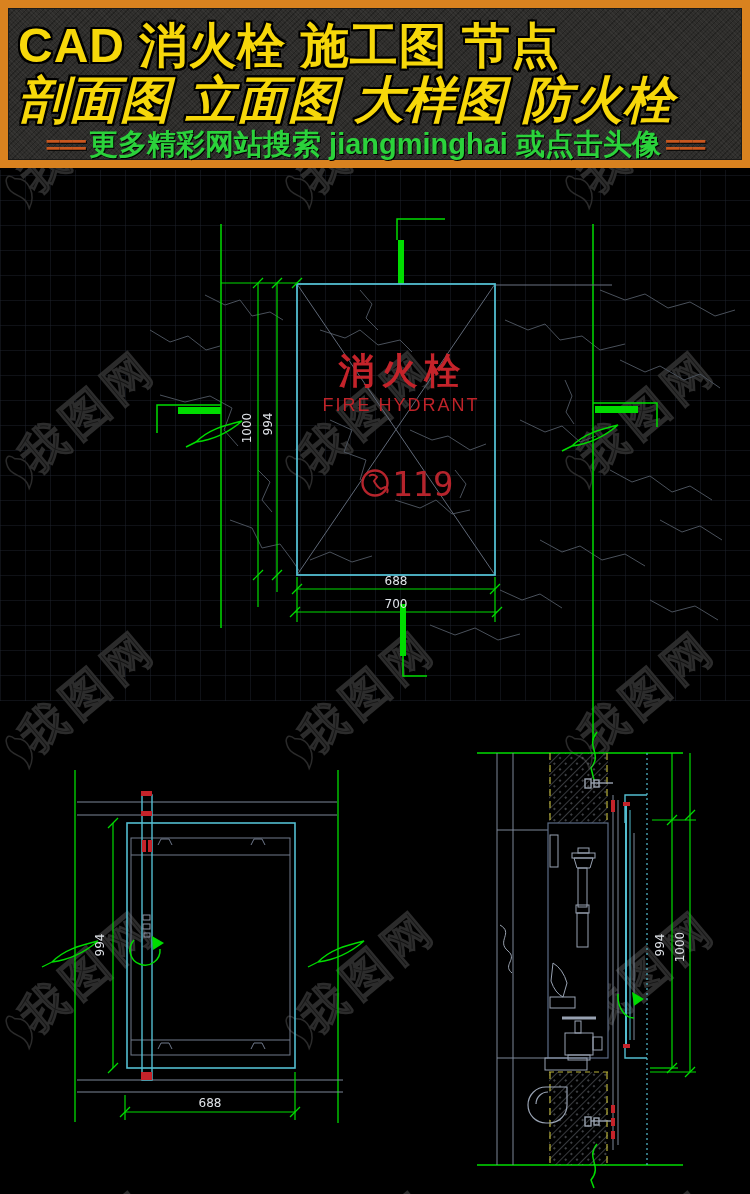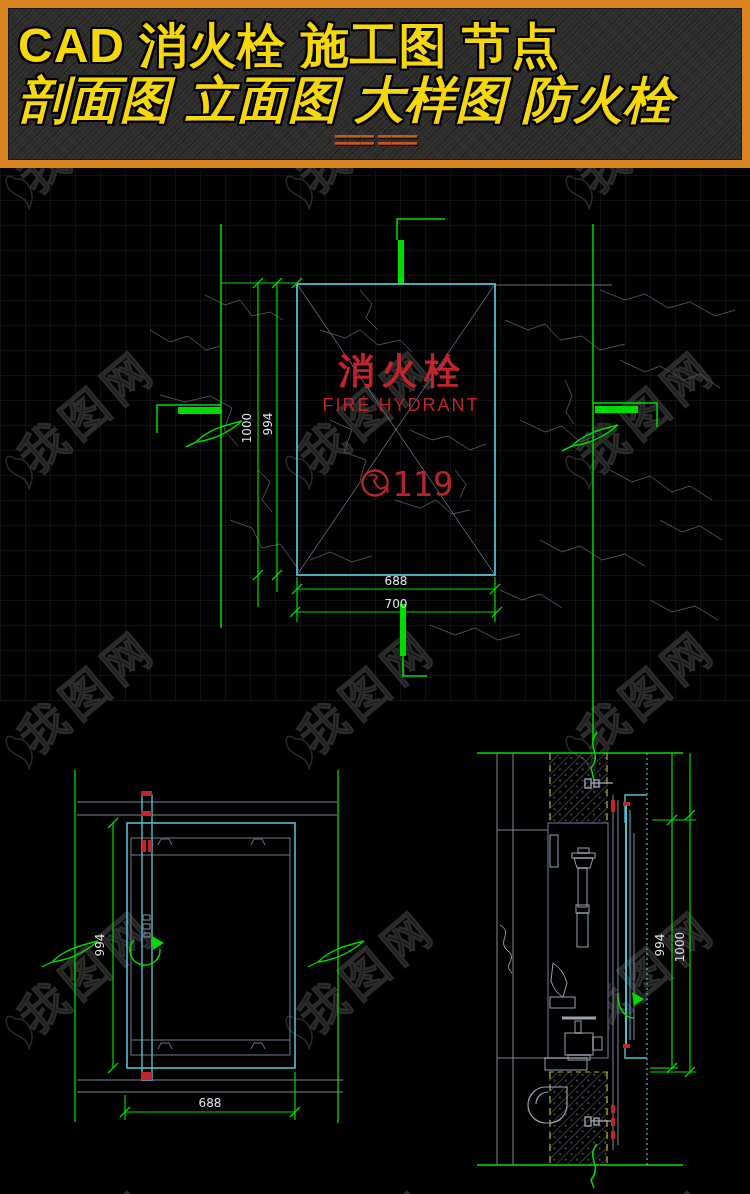--- a/index.html
+++ b/index.html
@@ -319,17 +319,18 @@
       <text class="dim" x="664" y="945" text-anchor="middle" transform="rotate(-90 664 945)">994</text>
       <text class="dim" x="684" y="947" text-anchor="middle" transform="rotate(-90 684 947)">1000</text>
     </g>
   </svg>
 
   <div id="header">
     <div id="title1" class="title-line">CAD 消火栓 施工图 节点</div>
     <div id="title2" class="title-line">剖面图 立面图 大样图 防火栓</div>
     <div id="promo">
       <span class="promo-marks">===</span>
+      <span id="promo-text">更多精彩网站搜索 jiangminghai 或点击头像</span>
       <span class="promo-marks">===</span>
     </div>
   </div>
 
 </div>
 
 </body></html>

